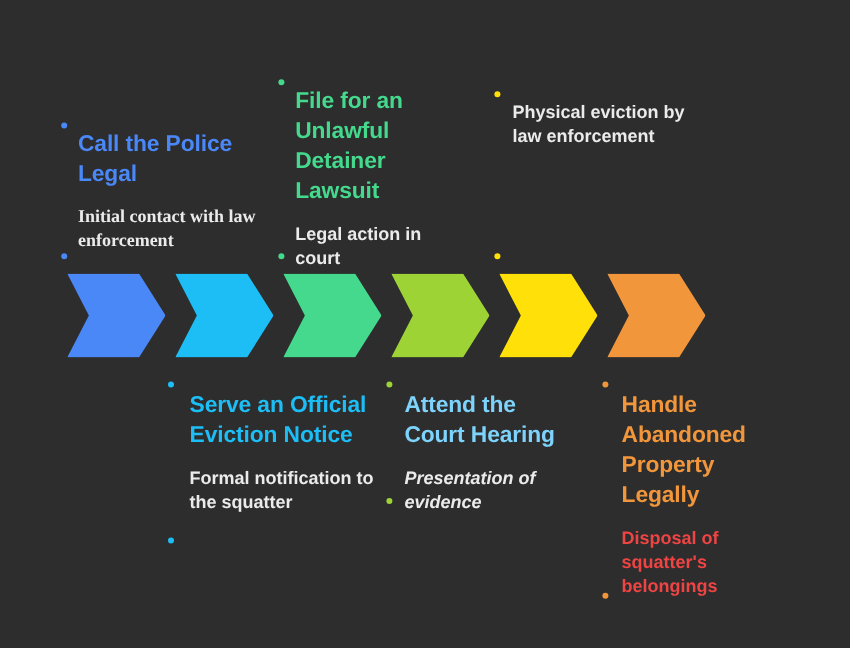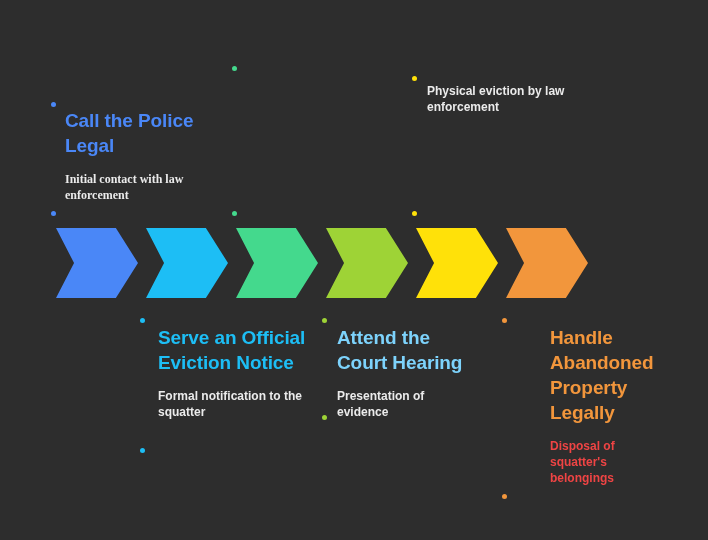--- a/index.html
+++ b/index.html
@@ -44,21 +44,21 @@
     position: absolute;
   }
   .step-title {
     font-size: 19px;
     font-weight: bold;
     line-height: 1.32;
     margin: 0 0 14px 0;
     letter-spacing: -0.1px;
   }
   .step-desc {
-    font-size: 12px;
+    font-size: 15px;
     font-weight: bold;
     line-height: 1.33;
     color: #ebebeb;
     margin: 0;
   }
 </style>
 </head>
 <body style="background: rgb(45, 45, 45);">
 
 <div id="canvas" style="background: rgb(45, 45, 45);">
@@ -81,33 +81,37 @@
   <div class="dot" style="left: 412px; top: 76px; background: rgb(255, 225, 9);"></div>
   <div class="dot" style="left: 412px; top: 211px; background: rgb(255, 225, 9);"></div>
   <div class="dot" style="left: 502px; top: 318px; background: rgb(242, 150, 60);"></div>
   <div class="dot" style="left: 502px; top: 494px; background: rgb(242, 150, 60);"></div>
 
   <div class="step-label" style="left:65px; top:108px; width:150px;">
     <p class="step-title" style="color: rgb(74, 135, 247);">Call the Police Legal</p>
     <p class="step-desc" style="color: rgb(235, 235, 235); font-family: Liberation Serif, serif;">Initial contact with law enforcement</p>
   </div>
 
+  <div class="step-label" style="left:246px; top:72px; width:125px;">
+    <p class="step-title" style="color: rgb(68, 217, 141);">File for an Unlawful Detainer Lawsuit</p>
+    <p class="step-desc" style="color: rgb(235, 235, 235);">Legal action in court</p>
+  </div>
 
   <div class="step-label" style="left:427px; top:84px; width:150px;">
     <p class="step-desc" style="color: rgb(235, 235, 235);">Physical eviction by law enforcement</p>
   </div>
 
   <div class="step-label" style="left:158px; top:325px; width:155px;">
     <p class="step-title" style="color: rgb(29, 190, 245);">Serve an Official Eviction Notice</p>
     <p class="step-desc" style="color: rgb(235, 235, 235);">Formal notification to the squatter</p>
   </div>
 
   <div class="step-label" style="left:337px; top:325px; width:135px;">
     <p class="step-title" style="color: #7dd3fc;">Attend the Court Hearing</p>
-    <p class="step-desc" style="color: rgb(235, 235, 235);">Presentation of evidence</p>
+    <p class="step-desc" style="color: rgb(235, 235, 235); font-style: italic;">Presentation of evidence</p>
   </div>
 
-  <div class="step-label" style="left:518px; top:325px; width:115px;margin-left:32px;">
+  <div class="step-label" style="left:518px; top:325px; width:115px;">
     <p class="step-title" style="color: rgb(242, 150, 60);">Handle Abandoned Property Legally</p>
     <p class="step-desc" style="color: #ef4444;">Disposal of squatter's belongings</p>
   </div>
 
 </div>
 
 </body></html>

